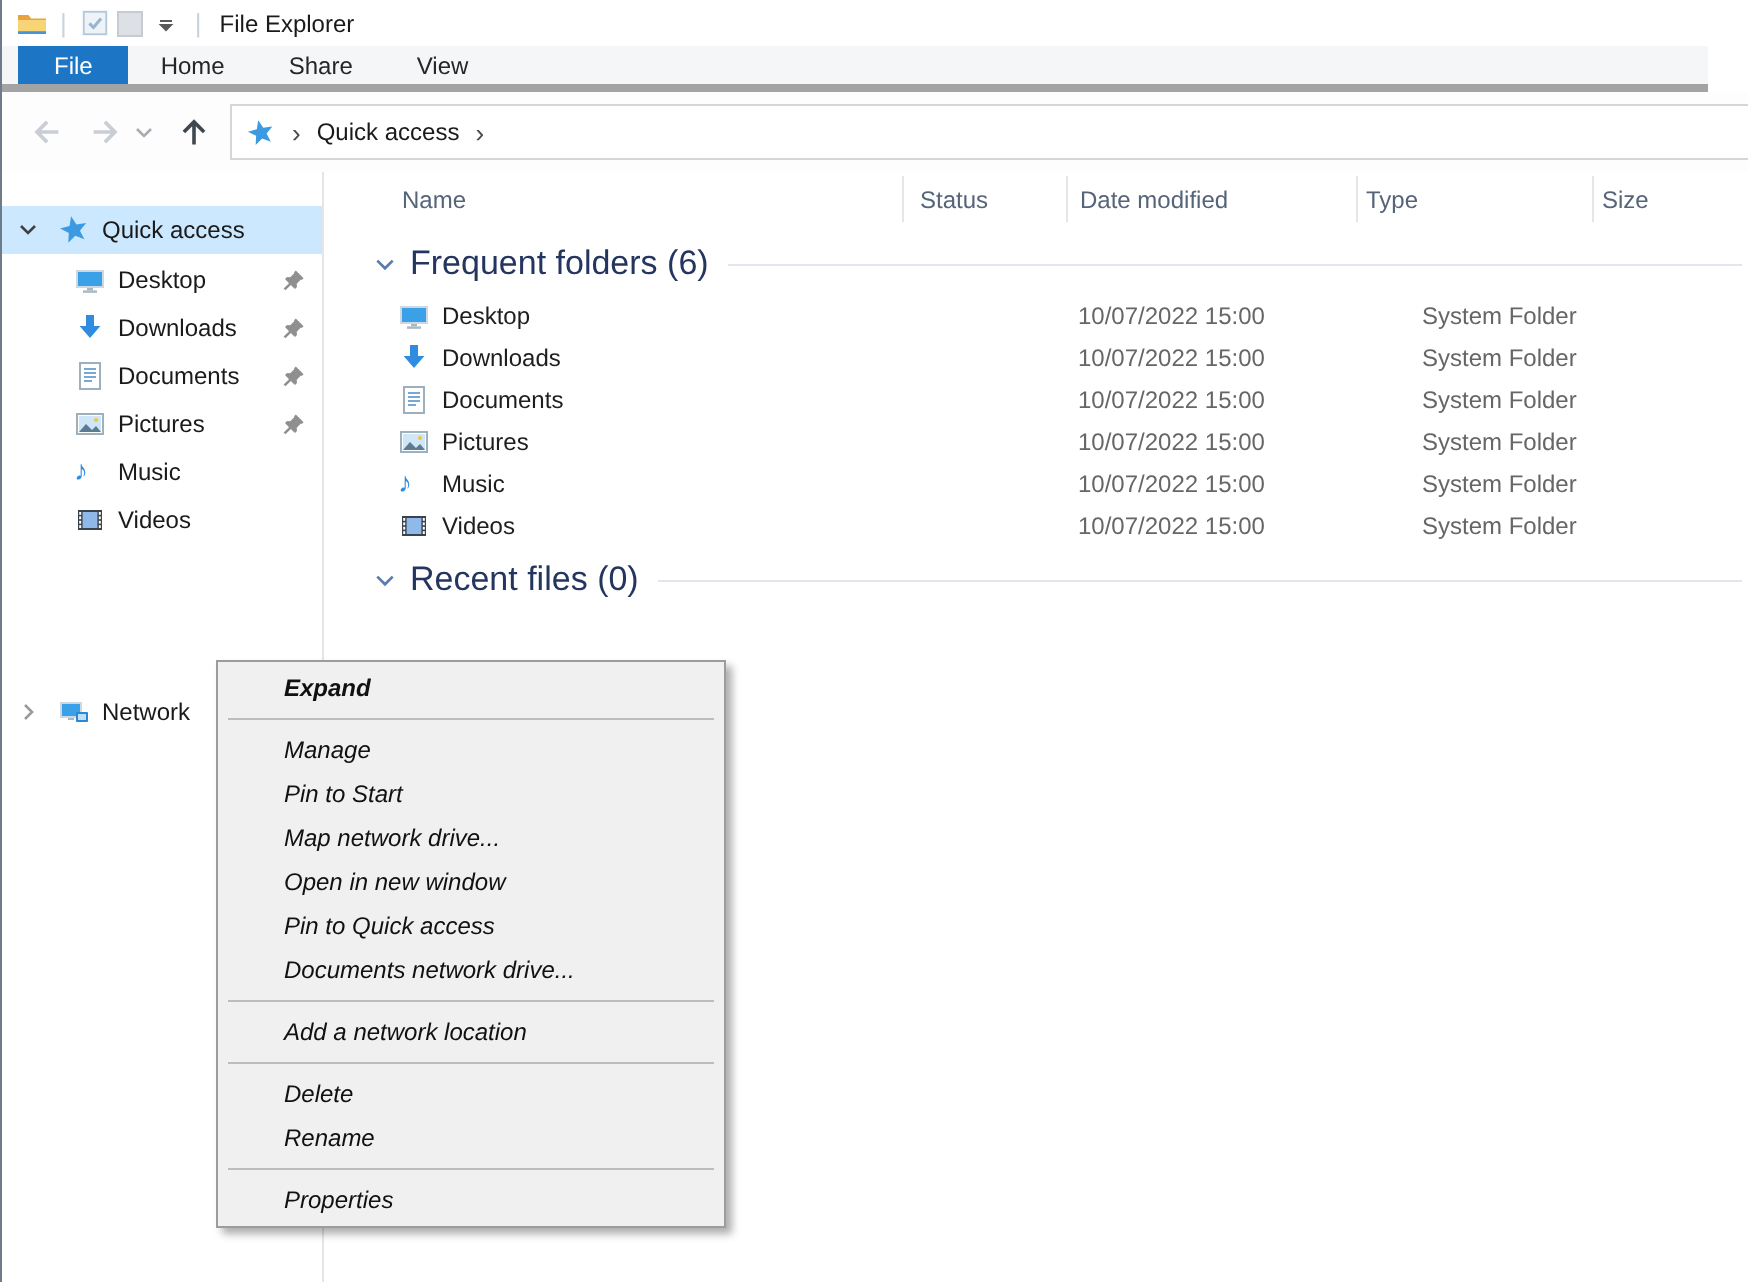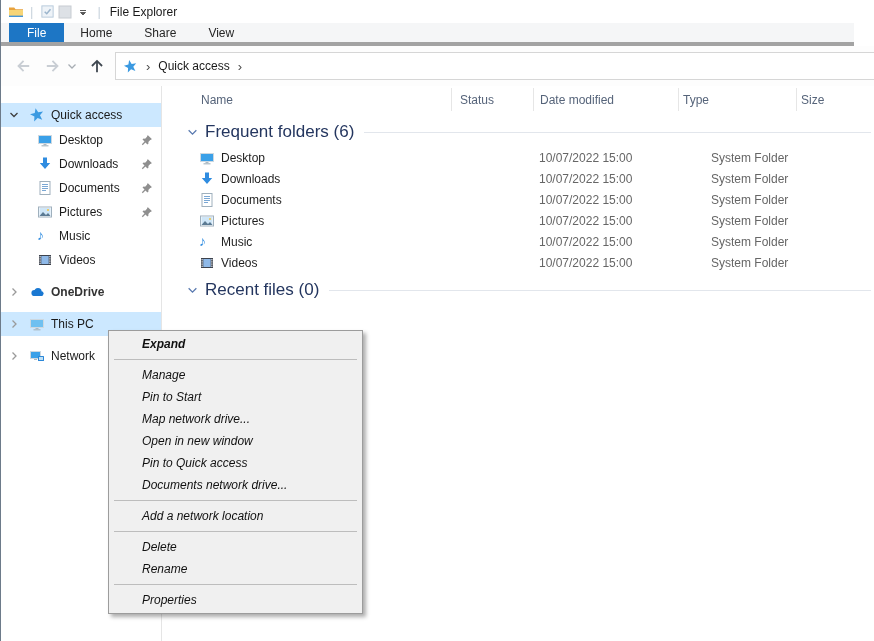--- a/index.html
+++ b/index.html
@@ -220,55 +220,21 @@
           <rect x="2.6" y="10.6" width="1" height="1.4" fill="#fff"></rect>
           <rect x="12.4" y="4" width="1" height="1.4" fill="#fff"></rect>
           <rect x="12.4" y="6.2" width="1" height="1.4" fill="#fff"></rect>
           <rect x="12.4" y="8.4" width="1" height="1.4" fill="#fff"></rect>
           <rect x="12.4" y="10.6" width="1" height="1.4" fill="#fff"></rect>
         </svg>
       </span>
     <span class="lbl">Videos</span>
   </div>
 
-  <div class="side-item" style="top:194px">
-    <span class="chev">
-        <svg width="10" height="10" viewBox="0 0 10 10">
-          <path d="M3.5 1.5 7 5 3.5 8.5" stroke="#9a9a9a" stroke-width="1.3" fill="none"></path>
-        </svg>
-      </span>
-    <span class="icon">
-        <svg width="16" height="16" viewBox="0 0 16 16">
-          <g fill="#1a78d2">
-            <circle cx="5.4" cy="9" r="3"></circle>
-            <circle cx="9" cy="7.6" r="3.6"></circle>
-            <circle cx="12.2" cy="9.6" r="2.4"></circle>
-            <rect x="3.4" y="8.6" width="10.6" height="3.4" rx="1.7"></rect>
-          </g>
-        </svg>
-      </span>
-    <span class="lbl" style="font-weight:bold;color:#333">OneDrive</span>
-  </div>
-
-  <div class="side-item sel" style="top:226px">
-    <span class="chev">
-        <svg width="10" height="10" viewBox="0 0 10 10">
-          <path d="M3.5 1.5 7 5 3.5 8.5" stroke="#9a9a9a" stroke-width="1.3" fill="none"></path>
-        </svg>
-      </span>
-    <span class="icon">
-        <svg width="16" height="16" viewBox="0 0 16 16">
-          <rect x="1" y="3" width="14" height="9" fill="#cdd8e0"></rect>
-          <rect x="2" y="4" width="12" height="7" fill="#6fc0f0"></rect>
-          <rect x="6.5" y="12" width="3" height="1.2" fill="#aab8c2"></rect>
-          <rect x="4.5" y="13.2" width="7" height="1.2" fill="#aab8c2"></rect>
-        </svg>
-      </span>
-    <span class="lbl">This PC</span>
-  </div>
+
 
   <div class="side-item" style="top:258px">
     <span class="chev">
         <svg width="10" height="10" viewBox="0 0 10 10">
           <path d="M3.5 1.5 7 5 3.5 8.5" stroke="#9a9a9a" stroke-width="1.3" fill="none"></path>
         </svg>
       </span>
     <span class="icon">
         <svg width="16" height="16" viewBox="0 0 16 16">
           <rect x="1" y="3" width="11" height="8" fill="#cdd8e0"></rect>

